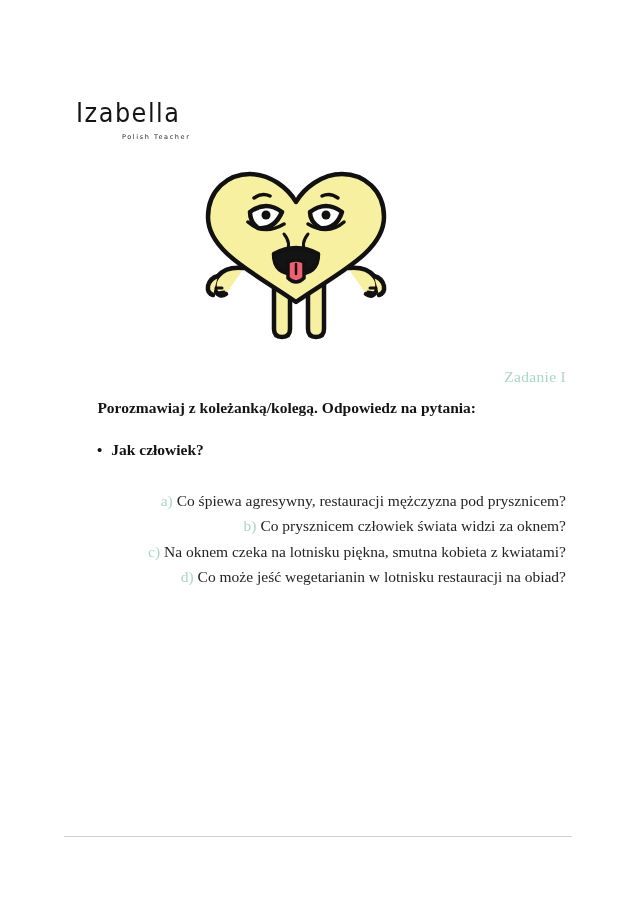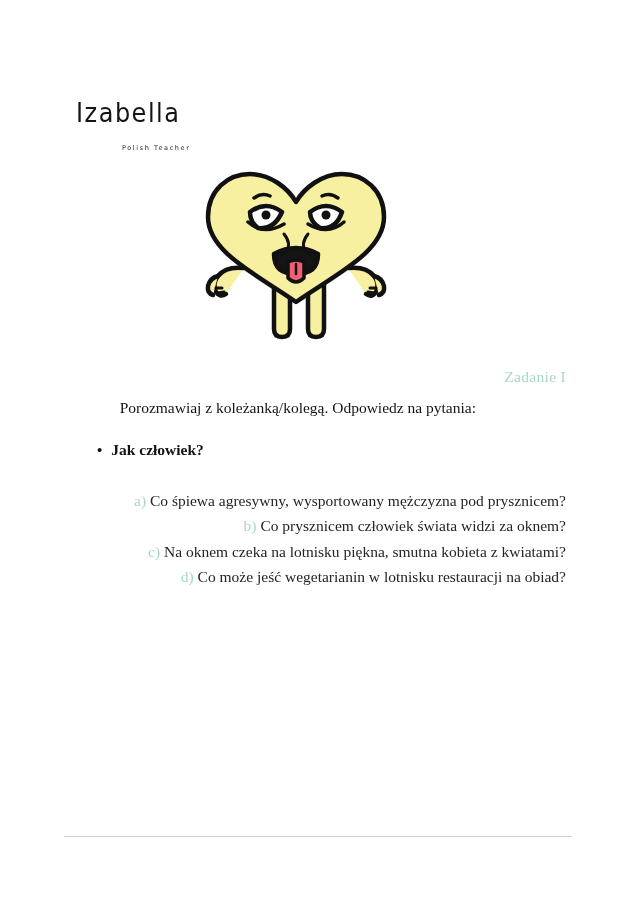--- a/index.html
+++ b/index.html
@@ -32,21 +32,21 @@
   .logo-name {
     font-family: "DejaVu Sans", sans-serif;
     font-size: 24px;
     letter-spacing: 1.5px;
     color: #151515;
     line-height: 1;
     transform: scaleY(1.12);
     transform-origin: left top;
   }
   .logo-sub {
-    margin-top: 20px;
+    margin-top: 9px;
     margin-left: 30px;
     font-family: "DejaVu Sans", sans-serif;
     font-size: 6.5px;
     letter-spacing: 1.6px;
     color: #2a2a2a;
     padding-left: 16px;
   }
 
   
   .mascot {
@@ -67,21 +67,21 @@
     text-align: right;
   }
   .task-label {
     font-size: 15.5px;
     color: #a9d7c9;
     letter-spacing: 0.3px;
     margin-bottom: 9px;
   }
   .instruction {
     font-size: 15.5px;
-    font-weight: normal;
+    font-weight: bold;
     line-height: 1.62;
     color: #141414;
     width: 400px;
   }
   .bullet-row {
     margin-top: 21px;
     margin-left: 21px;
     font-size: 15.5px;
     font-weight: bold;
     color: #141414;
@@ -184,21 +184,21 @@
     <div class="instruction">Porozmawiaj z koleżanką/kolegą. Odpowiedz na pytania:</div>
 
     <div class="bullet-row">
       <span class="bullet-dot">•</span>
       <span>Jak człowiek?</span>
     </div>
 
     <div class="questions">
       <div class="q-item">
         <span class="q-letter">a)</span>
-        <span>Co śpiewa agresywny, wysportowany mężczyzna pod prysznicem?</span>
+        <span>Co śpiewa agresywny, restauracji mężczyzna pod prysznicem?</span>
       </div>
       <div class="q-item">
         <span class="q-letter">b)</span>
         <span>Co prysznicem człowiek świata widzi za oknem?</span>
       </div>
       <div class="q-item">
         <span class="q-letter">c)</span>
         <span>Na oknem czeka na lotnisku piękna, smutna kobieta z kwiatami?</span>
       </div>
       <div class="q-item">

